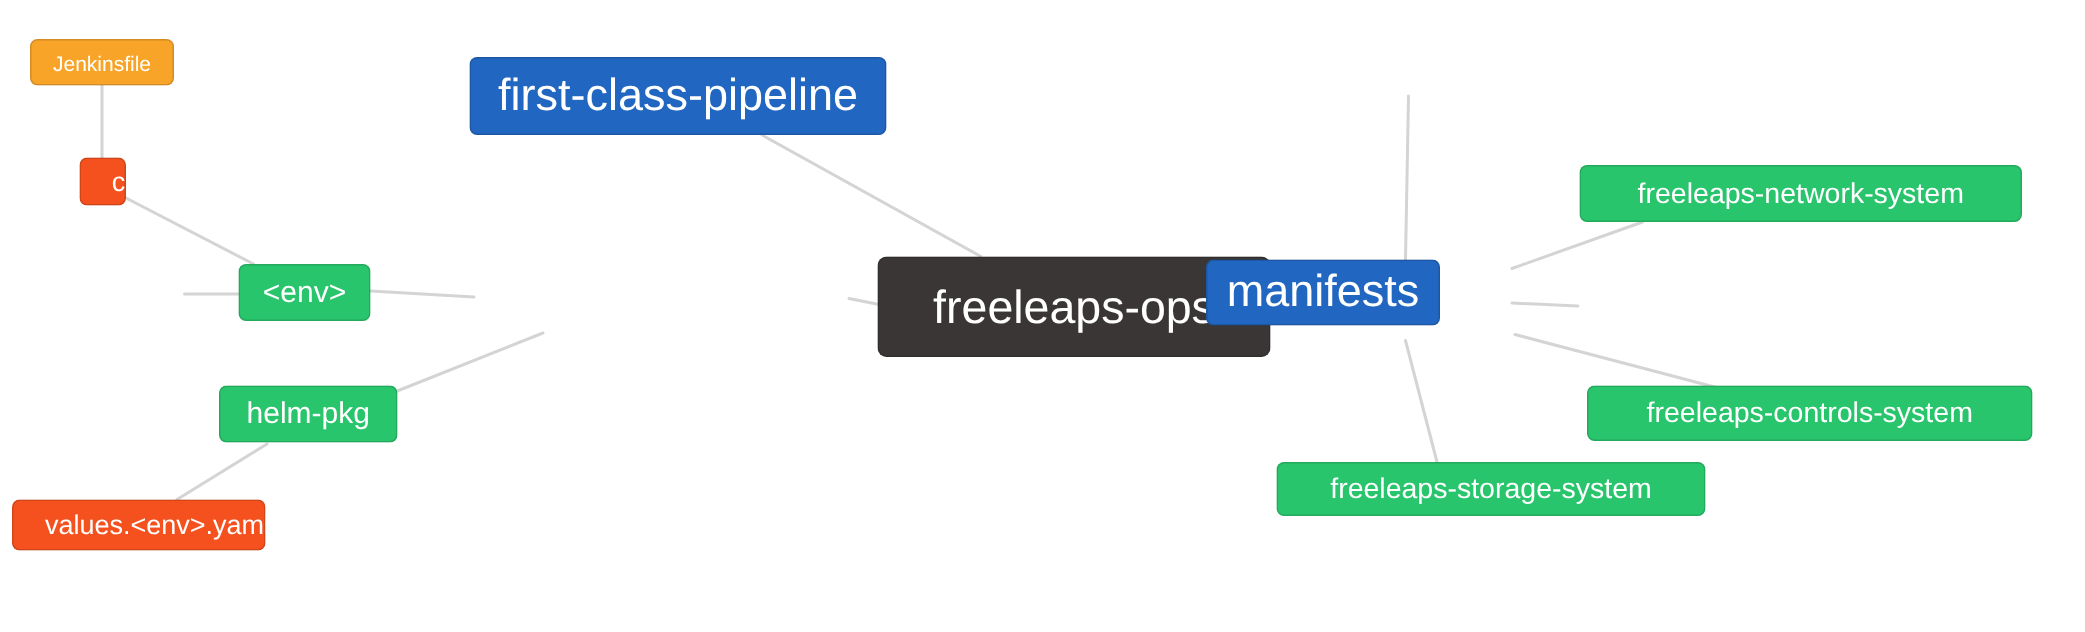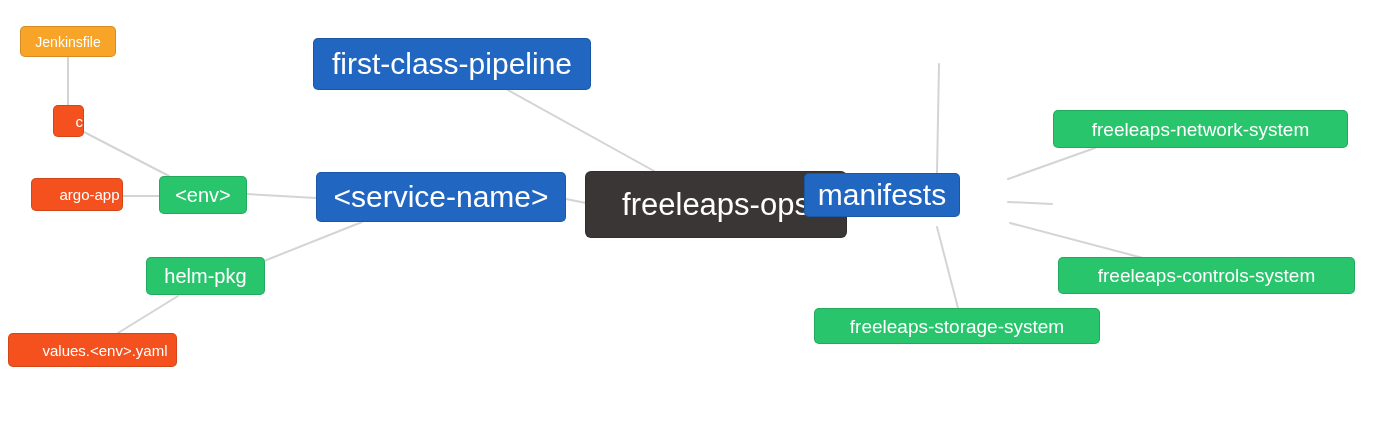--- a/index.html
+++ b/index.html
@@ -37,21 +37,21 @@
     white-space: nowrap;
     border-radius: 5px;
     border: 1px solid rgba(0,0,0,0.14);
     box-sizing: border-box;
     cursor: default;
     line-height: 1;
   }
   .node.root   { background: var(--root, #3b3636);   font-size: 31px; border-radius: 6px; }
   .node.branch { background: var(--branch, #2166c0); font-size: 30px; }
   .node.green  { background: var(--green, #28c56c);  font-size: 19px; }
-  .node.red    { background: var(--red, #f4511e);    font-size: 15px; padding-left: 25px; }
+  .node.red    { background: var(--red, #f4511e);    font-size: 18px; padding-left: 25px; }
   .node.orange { background: var(--orange, #f7a428); font-size: 14px; }
 </style>
 </head>
 <body>
 
 <div class="canvas">
 
   <svg class="edge-layer" viewBox="0 0 1390 421" xmlns="http://www.w3.org/2000/svg">
     <line x1="68" y1="57" x2="68" y2="105"></line>
     <line x1="84" y1="132" x2="169" y2="176"></line>
@@ -64,27 +64,25 @@
     <line x1="845" y1="203" x2="854" y2="201"></line>
     <line x1="937" y1="173" x2="939" y2="64"></line>
     <line x1="1008" y1="179" x2="1095" y2="148"></line>
     <line x1="1008" y1="202" x2="1052" y2="204"></line>
     <line x1="1010" y1="223" x2="1143" y2="258"></line>
     <line x1="937" y1="227" x2="958" y2="308"></line>
   </svg>
 
   <div class="node orange" style="left:20px;   top:26px;  width:96px;  height:31px;">Jenkinsfile</div>
   <div class="node red" style="left:53px;   top:105px; width:31px;  height:32px;">ci</div>
-  <div class="node red" style="left:31px;   top:178px; width:92px;  height:33px;">argo-app</div>
   <div class="node green" style="left:159px;  top:176px; width:88px;  height:38px; font-size:20px;">&lt;env&gt;</div>
   <div class="node green" style="left:146px;  top:257px; width:119px; height:38px; font-size:20px;">helm-pkg</div>
   <div class="node red" style="left:8px;    top:333px; width:169px; height:34px;">values.&lt;env&gt;.yaml</div>
 
   <div class="node branch" style="left:313px;  top:38px;  width:278px; height:52px;">first-class-pipeline</div>
-  <div class="node branch" style="left:316px;  top:172px; width:250px; height:50px;">&lt;service-name&gt;</div>
   <div class="node root" style="left:585px;  top:171px; width:262px; height:67px;text-align:center;">freeleaps-ops</div>
   <div class="node branch" style="left:804px;  top:173px; width:156px; height:44px;">manifests</div>
 
   <div class="node green" style="left:1053px; top:110px; width:295px; height:38px;">freeleaps-network-system</div>
   <div class="node green" style="left:1058px; top:257px; width:297px; height:37px;">freeleaps-controls-system</div>
-  <div class="node green" style="left:814px;  top:308px; width:286px; height:36px;">freeleaps-storage-system</div>
+  <div class="node green" style="left:851px;  top:308px; width:286px; height:36px;">freeleaps-storage-system</div>
 
 </div>
 
 </body></html>

